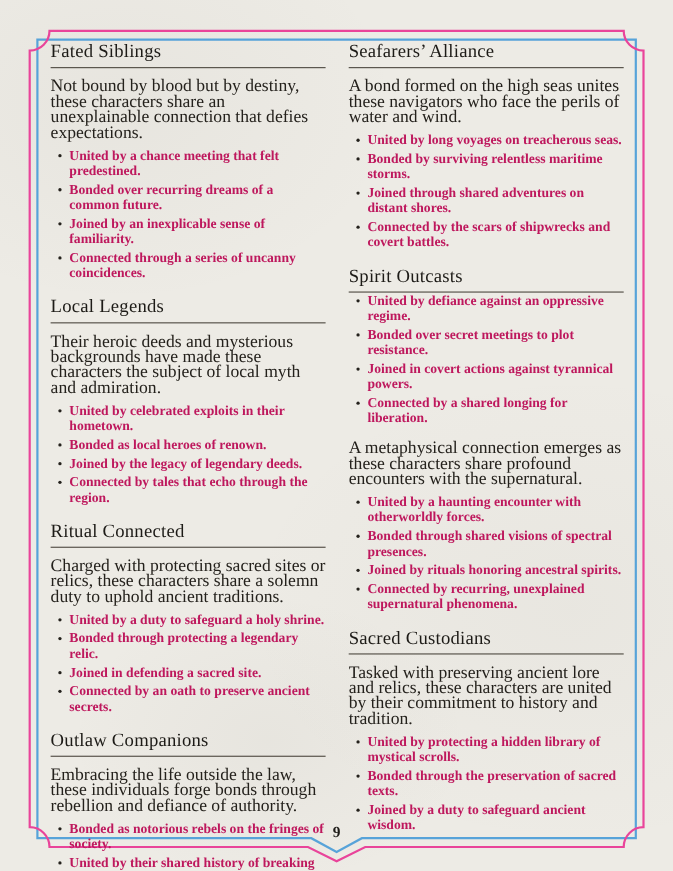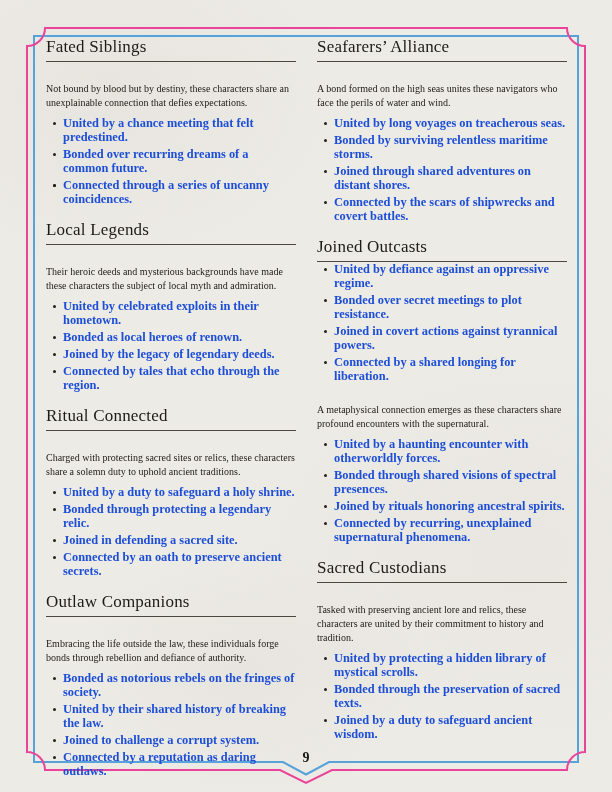--- a/index.html
+++ b/index.html
@@ -19,26 +19,26 @@
     display:flex;gap:21px;
   }
   .col{width:250px;flex:0 0 250px;}
   .section{margin-bottom:14px;}
   .section-title{
     font-size:17px;font-weight:normal;line-height:20px;margin:0 0 0 0;
     letter-spacing:0.2px;color:#1d1b17;
     padding-bottom:4px;border-bottom:1px solid #4c483f;
   }
   .section-intro{
-    margin:20px 0 6px 0;font-size:10px;line-height:14px;color:#24211c;
+    margin:10px 0 6px 0;font-size:16px;line-height:14px;color:#24211c;
   }
   .section-bullets{list-style:none;margin:0;padding:0;}
   .bullet{
     position:relative;padding-left:17px;margin:0 0 3px 0;
-    font-size:12.4px;line-height:14px;font-weight:bold;color:#1d4ed8;
+    font-size:12.4px;line-height:14px;font-weight:bold;color:#be185d;
   }
   .dot{
     position:absolute;left:7px;top:5.5px;width:3px;height:3px;border-radius:50%;
     background:#24211c;
   }
   .page-number{
     position:absolute;left:0;right:0;top:750px;text-align:center;
     font-size:14px;font-weight:bold;color:#1d1b17;
   }
 </style>
@@ -51,21 +51,21 @@
 </svg>
 
 <div class="content">
   <div class="col">
   <section class="section">
     <h2 class="section-title">Fated Siblings</h2>
     <p class="section-intro">Not bound by blood but by destiny, these characters share an unexplainable connection that defies expectations.</p>
     <ul class="section-bullets">
           <li class="bullet"><span class="dot"></span><span>United by a chance meeting that felt predestined.</span></li>
           <li class="bullet"><span class="dot"></span><span>Bonded over recurring dreams of a common future.</span></li>
-          <li class="bullet"><span class="dot"></span></li>
+          <li class="bullet"><span class="dot"></span><span>Joined by an inexplicable sense of familiarity.</span></li>
           <li class="bullet"><span class="dot"></span><span>Connected through a series of uncanny coincidences.</span></li>
         </ul>
   </section>
 
   <section class="section">
     <h2 class="section-title">Local Legends</h2>
     <p class="section-intro">Their heroic deeds and mysterious backgrounds have made these characters the subject of local myth and admiration.</p>
     <ul class="section-bullets">
           <li class="bullet"><span class="dot"></span><span>United by celebrated exploits in their hometown.</span></li>
           <li class="bullet"><span class="dot"></span><span>Bonded as local heroes of renown.</span></li>
@@ -103,21 +103,21 @@
     <p class="section-intro">A bond formed on the high seas unites these navigators who face the perils of water and wind.</p>
     <ul class="section-bullets">
           <li class="bullet"><span class="dot"></span><span>United by long voyages on treacherous seas.</span></li>
           <li class="bullet"><span class="dot"></span><span>Bonded by surviving relentless maritime storms.</span></li>
           <li class="bullet"><span class="dot"></span><span>Joined through shared adventures on distant shores.</span></li>
           <li class="bullet"><span class="dot"></span><span>Connected by the scars of shipwrecks and covert battles.</span></li>
         </ul>
   </section>
 
   <section class="section">
-    <h2 class="section-title">Joined Outcasts</h2>
+    <h2 class="section-title">Spirit Outcasts</h2>
     <ul class="section-bullets">
           <li class="bullet"><span class="dot"></span><span>United by defiance against an oppressive regime.</span></li>
           <li class="bullet"><span class="dot"></span><span>Bonded over secret meetings to plot resistance.</span></li>
           <li class="bullet"><span class="dot"></span><span>Joined in covert actions against tyrannical powers.</span></li>
           <li class="bullet"><span class="dot"></span><span>Connected by a shared longing for liberation.</span></li>
         </ul>
   </section>
 
   <section class="section">
     <p class="section-intro">A metaphysical connection emerges as these characters share profound encounters with the supernatural.</p>

